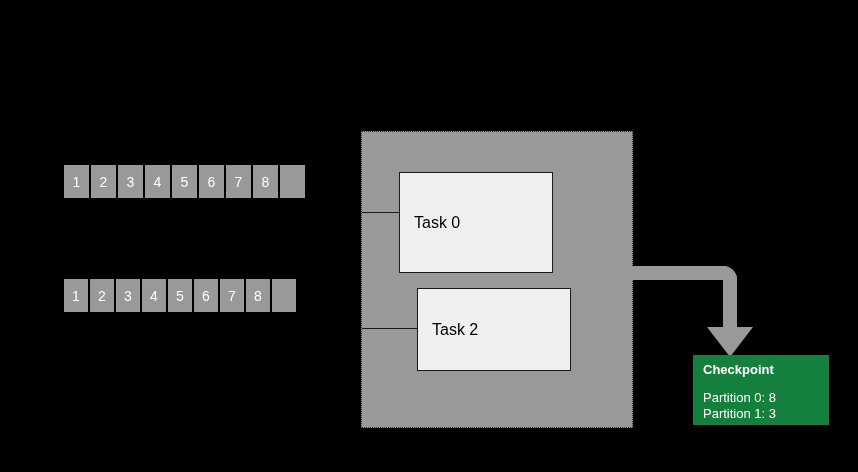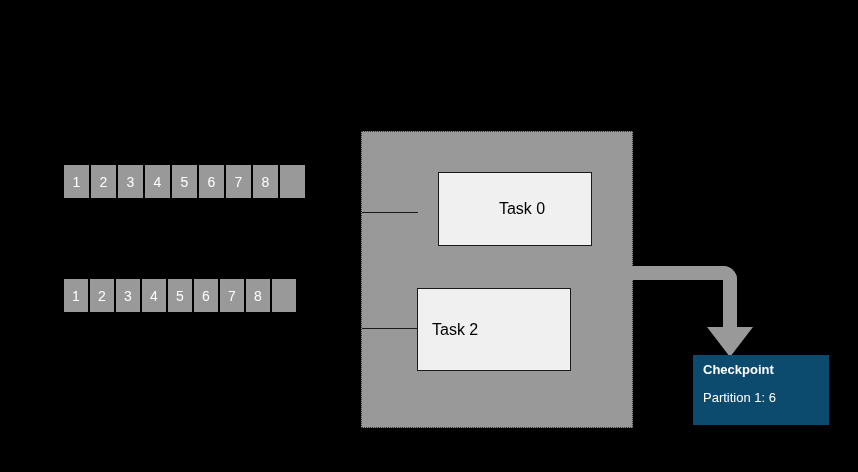--- a/index.html
+++ b/index.html
@@ -88,25 +88,24 @@
     background: #f0f0f0;
     border: 1px solid #1a1a1a;
     box-sizing: border-box;
     display: flex;
     align-items: center;
     color: #000000;
     font-size: 16px;
     padding-left: 14px;
   }
   #task-box-0 {
-    left: 438px;
+    left: 399px;
     top: 172px;
     width: 154px;
-    height: 74px;
-    justify-content: center;
+    height: 101px;
   }
   #task-box-1 {
     left: 417px;
     top: 288px;
     width: 154px;
     height: 83px;
   }
 
   
   #arrow-svg {
@@ -117,21 +116,21 @@
     height: 110px;
   }
 
   
   #checkpoint-box {
     position: absolute;
     left: 693px;
     top: 355px;
     width: 136px;
     height: 70px;
-    background: #0c4a6e;
+    background: #15803d;
     box-sizing: border-box;
     padding: 7px 0 0 10px;
   }
   #checkpoint-title {
     color: #ffffff;
     font-size: 13px;
     font-weight: bold;
     line-height: 16px;
   }
   .checkpoint-line {
@@ -196,17 +195,18 @@
              L 98 25
              A 0 0 0 0 0 98 25
              L 7 25
              Z" fill="#999999"></path>
     <path d="M 7 11 L 98 11 A 14 14 0 0 1 112 25 L 112 72 L 98 72 L 98 25 L 7 25 Z" fill="#999999"></path>
   </svg>
 
   <div id="checkpoint-box">
     <div id="checkpoint-title">Checkpoint</div>
     <div id="checkpoint-lines">
-      <div class="checkpoint-line">Partition 1: 6</div>
+      <div class="checkpoint-line">Partition 0: 8</div>
+      <div class="checkpoint-line">Partition 1: 3</div>
     </div>
   </div>
 
 </div>
 
 </body></html>

